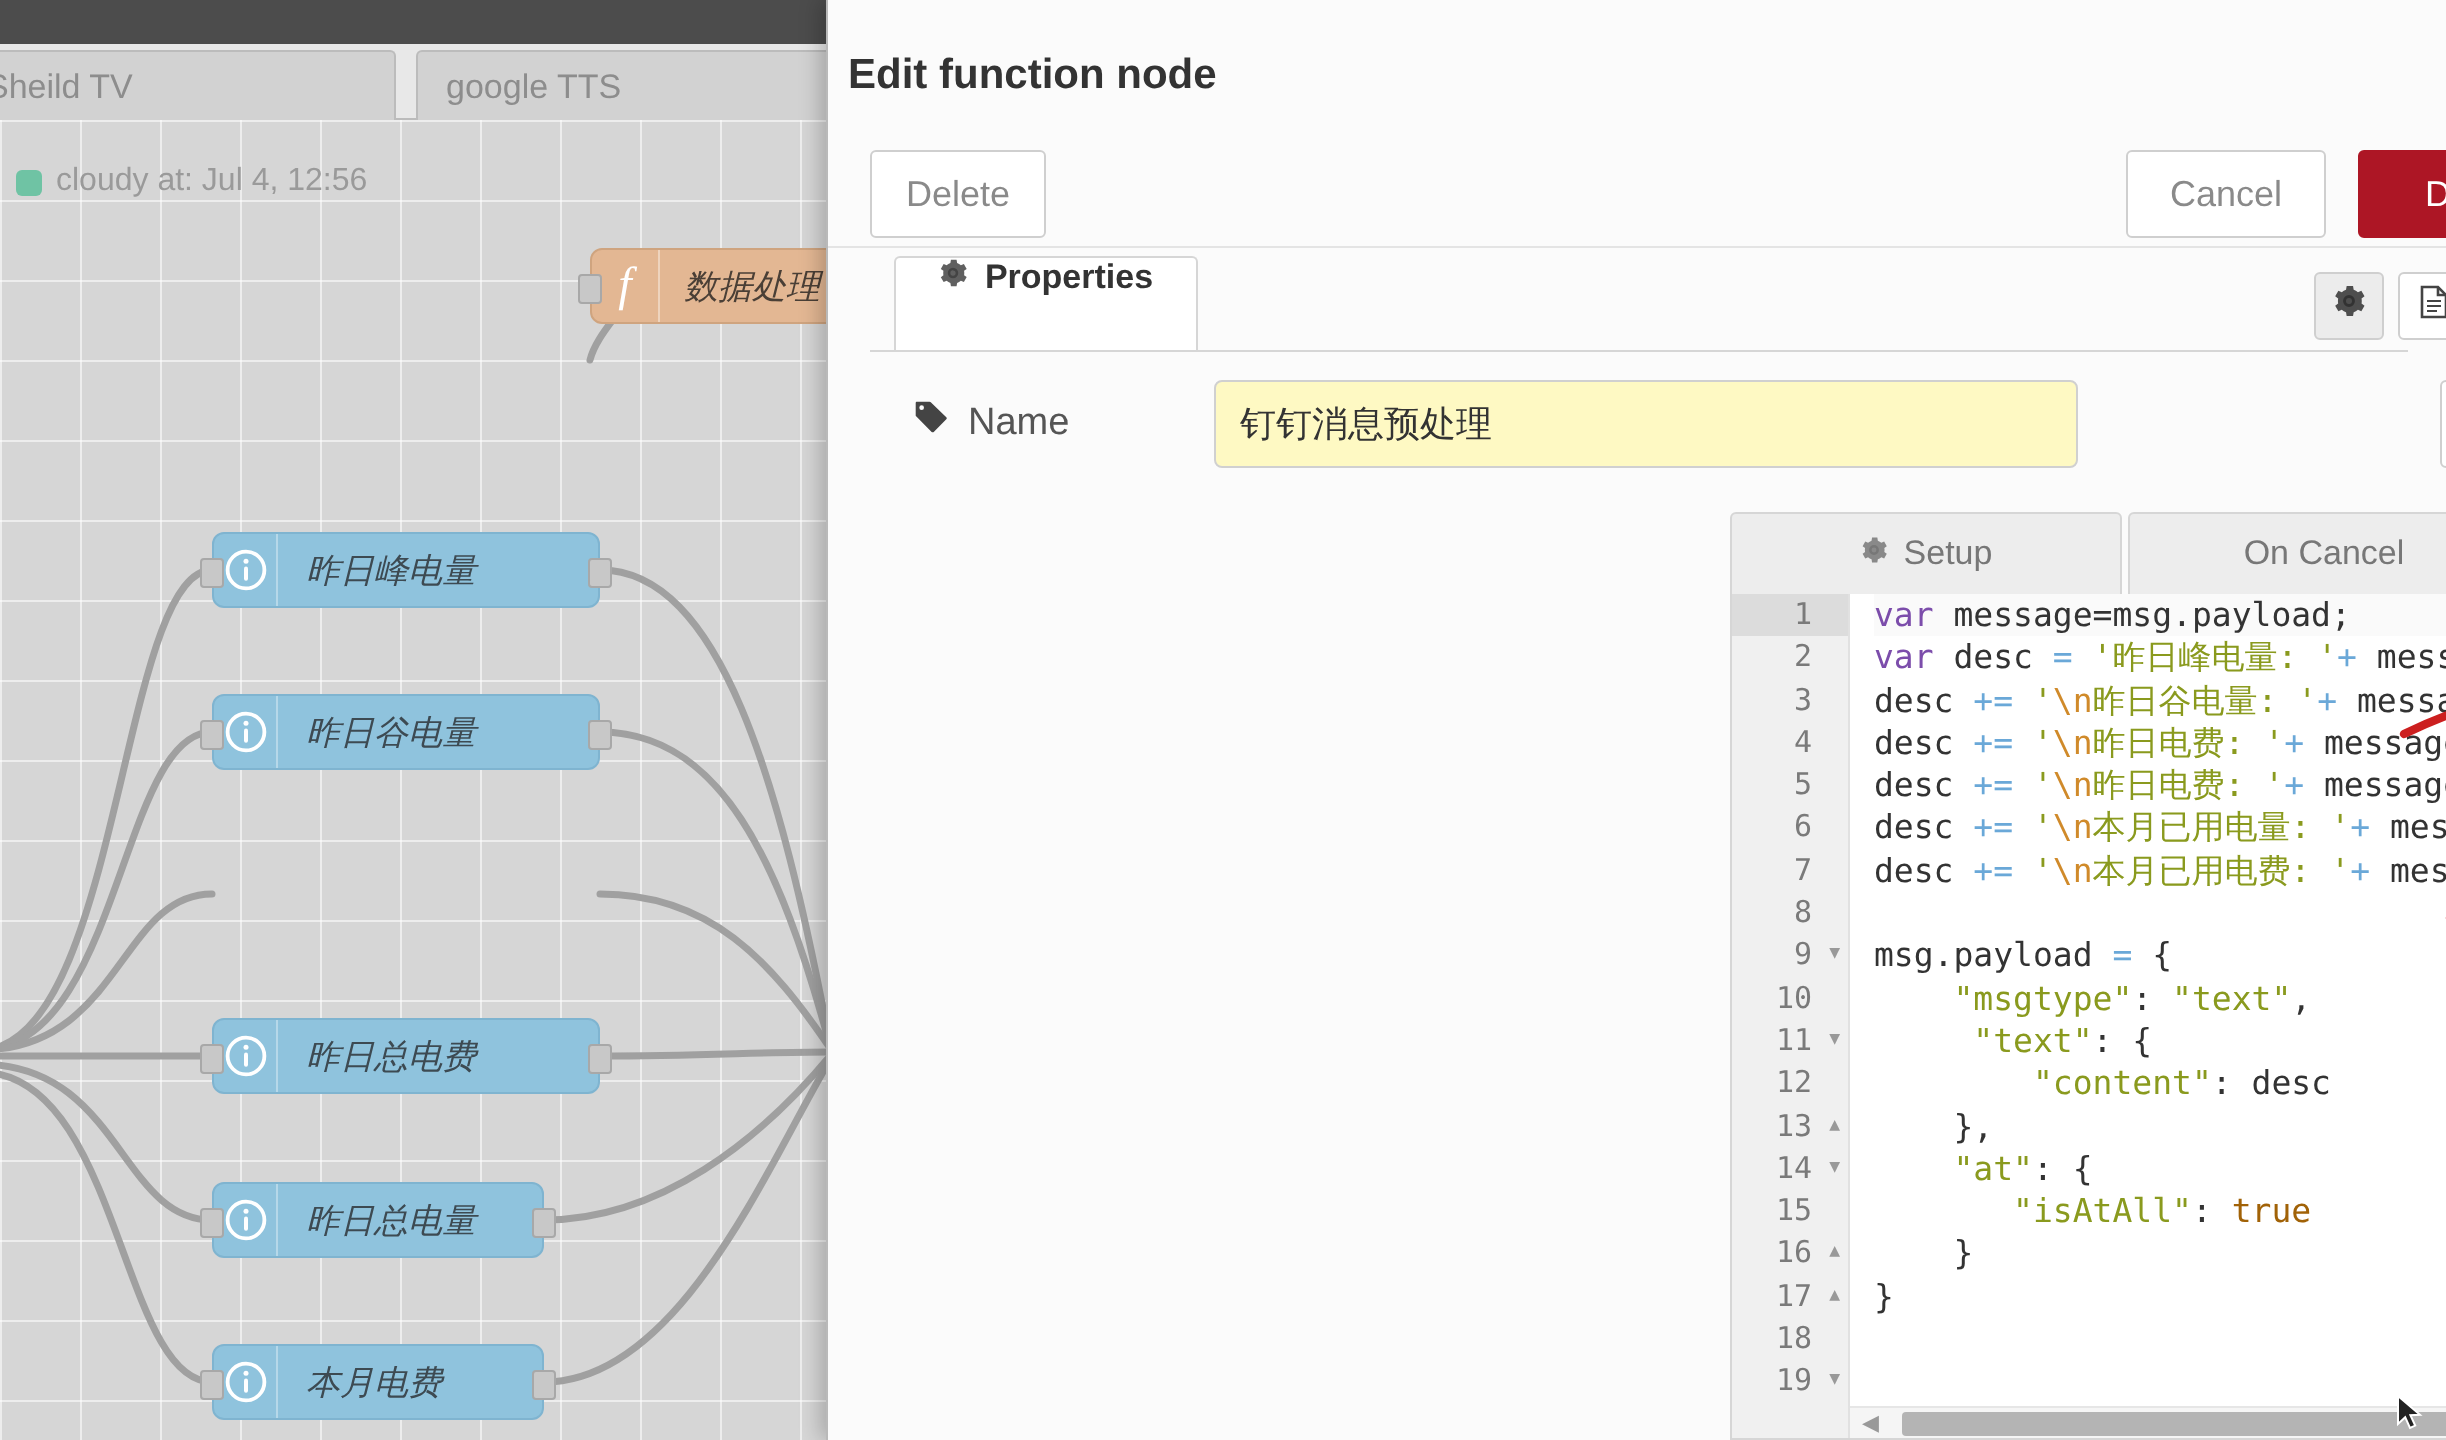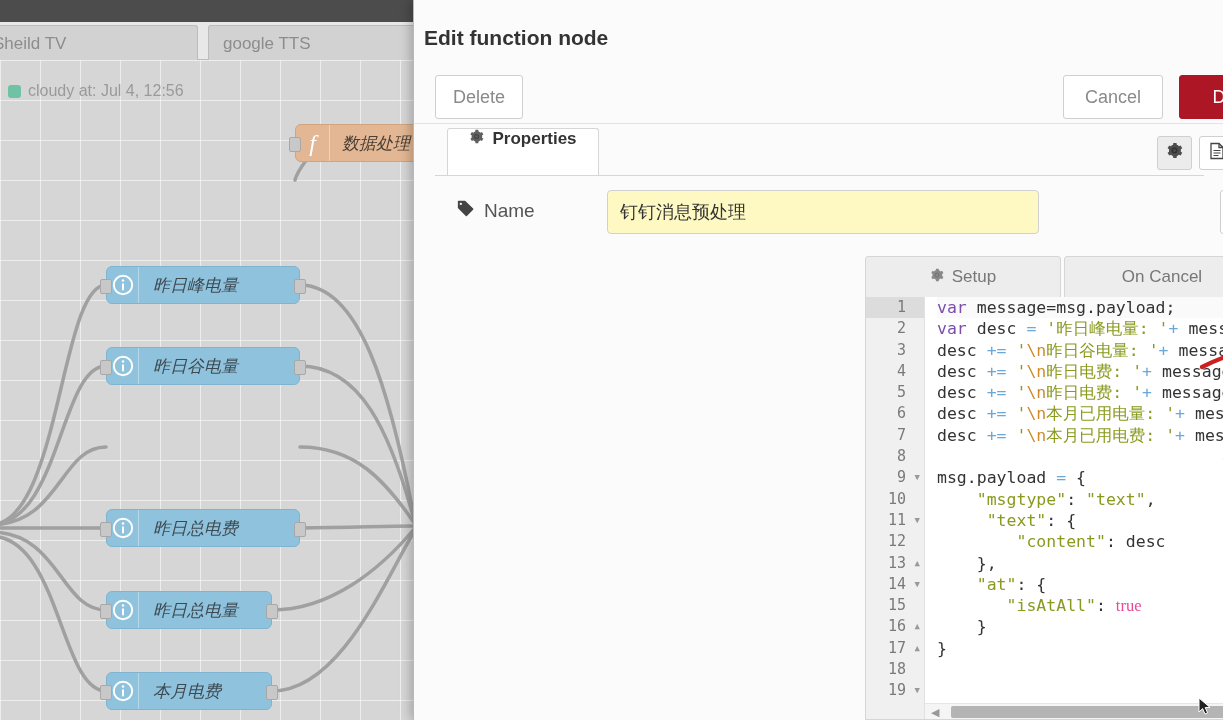--- a/index.html
+++ b/index.html
@@ -223,21 +223,21 @@
   .code-line {
     height: 21.3px; line-height: 21.3px; white-space: pre;
     font-family: "DejaVu Sans Mono", monospace; font-size: 16.5px; color: #333;
   }
   .code-line.active-line { background: #fafafa; }
   .k  { color: #7c4dab; margin-top: 20px; }           
   .s  { color: #8a9a1e; }           
   .e  { color: #d08a2a; }           
   .o  { color: #6aa8d8; }           
   .n  { color: #333; }              
-  .b  { color: #ec4899; font-family: Liberation Serif, serif; }
+  .b  { color: #a16207; }
 
   .hscroll {
     position: absolute; left: 59px; bottom: 0; width: 713px; height: 16px;
     background: #f5f5f5; border-top: 1px solid #e6e6e6;
   }
   .hscroll-thumb {
     position: absolute; left: 26px; top: 2px; width: 560px; height: 12px;
     background: #b4b4b4; border-radius: 2px;
   }
   .hscroll-arrow {

